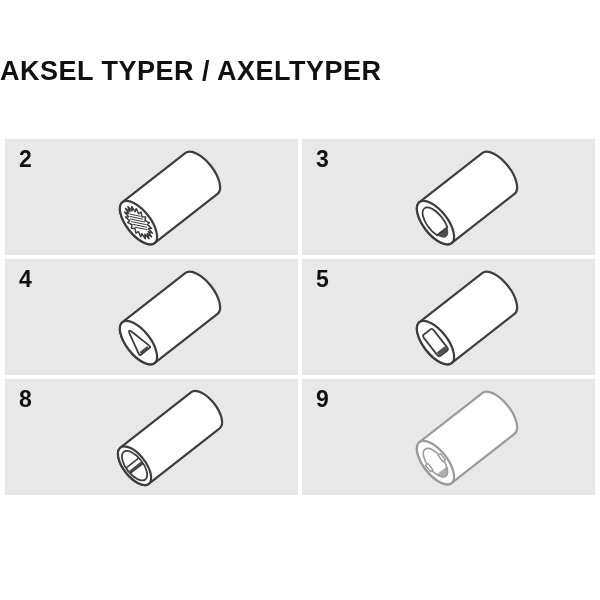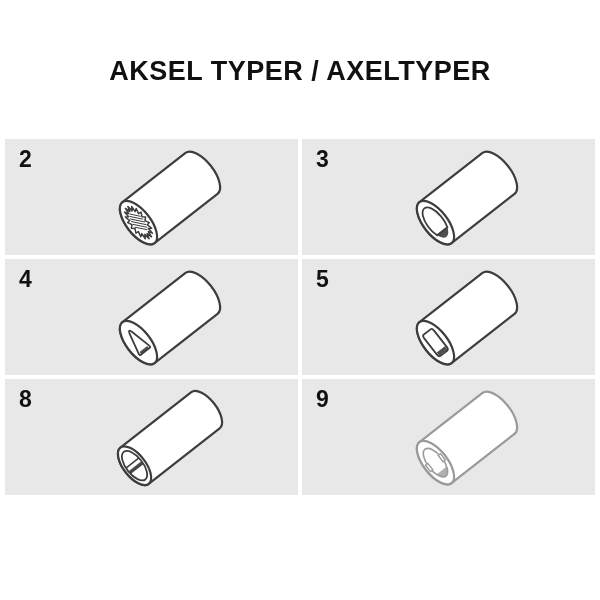--- a/index.html
+++ b/index.html
@@ -4,21 +4,20 @@
 <style>
   * { margin: 0; padding: 0; box-sizing: border-box; }
   html, body { width: 600px; height: 600px; }
   body {
     background: var(--page-bg, #ffffff);
     font-family: "Liberation Sans", sans-serif;
     overflow: hidden;
   }
   .title {
     margin-top: 56px;
-    text-align: center;
     font-size: 27px;
     font-weight: bold;
     letter-spacing: 0.5px;
     color: var(--text, #111);
   }
   .grid {
     margin: 52px 5px 0 5px;
     display: grid;
     grid-template-columns: 1fr 1fr;
     gap: 4px;

